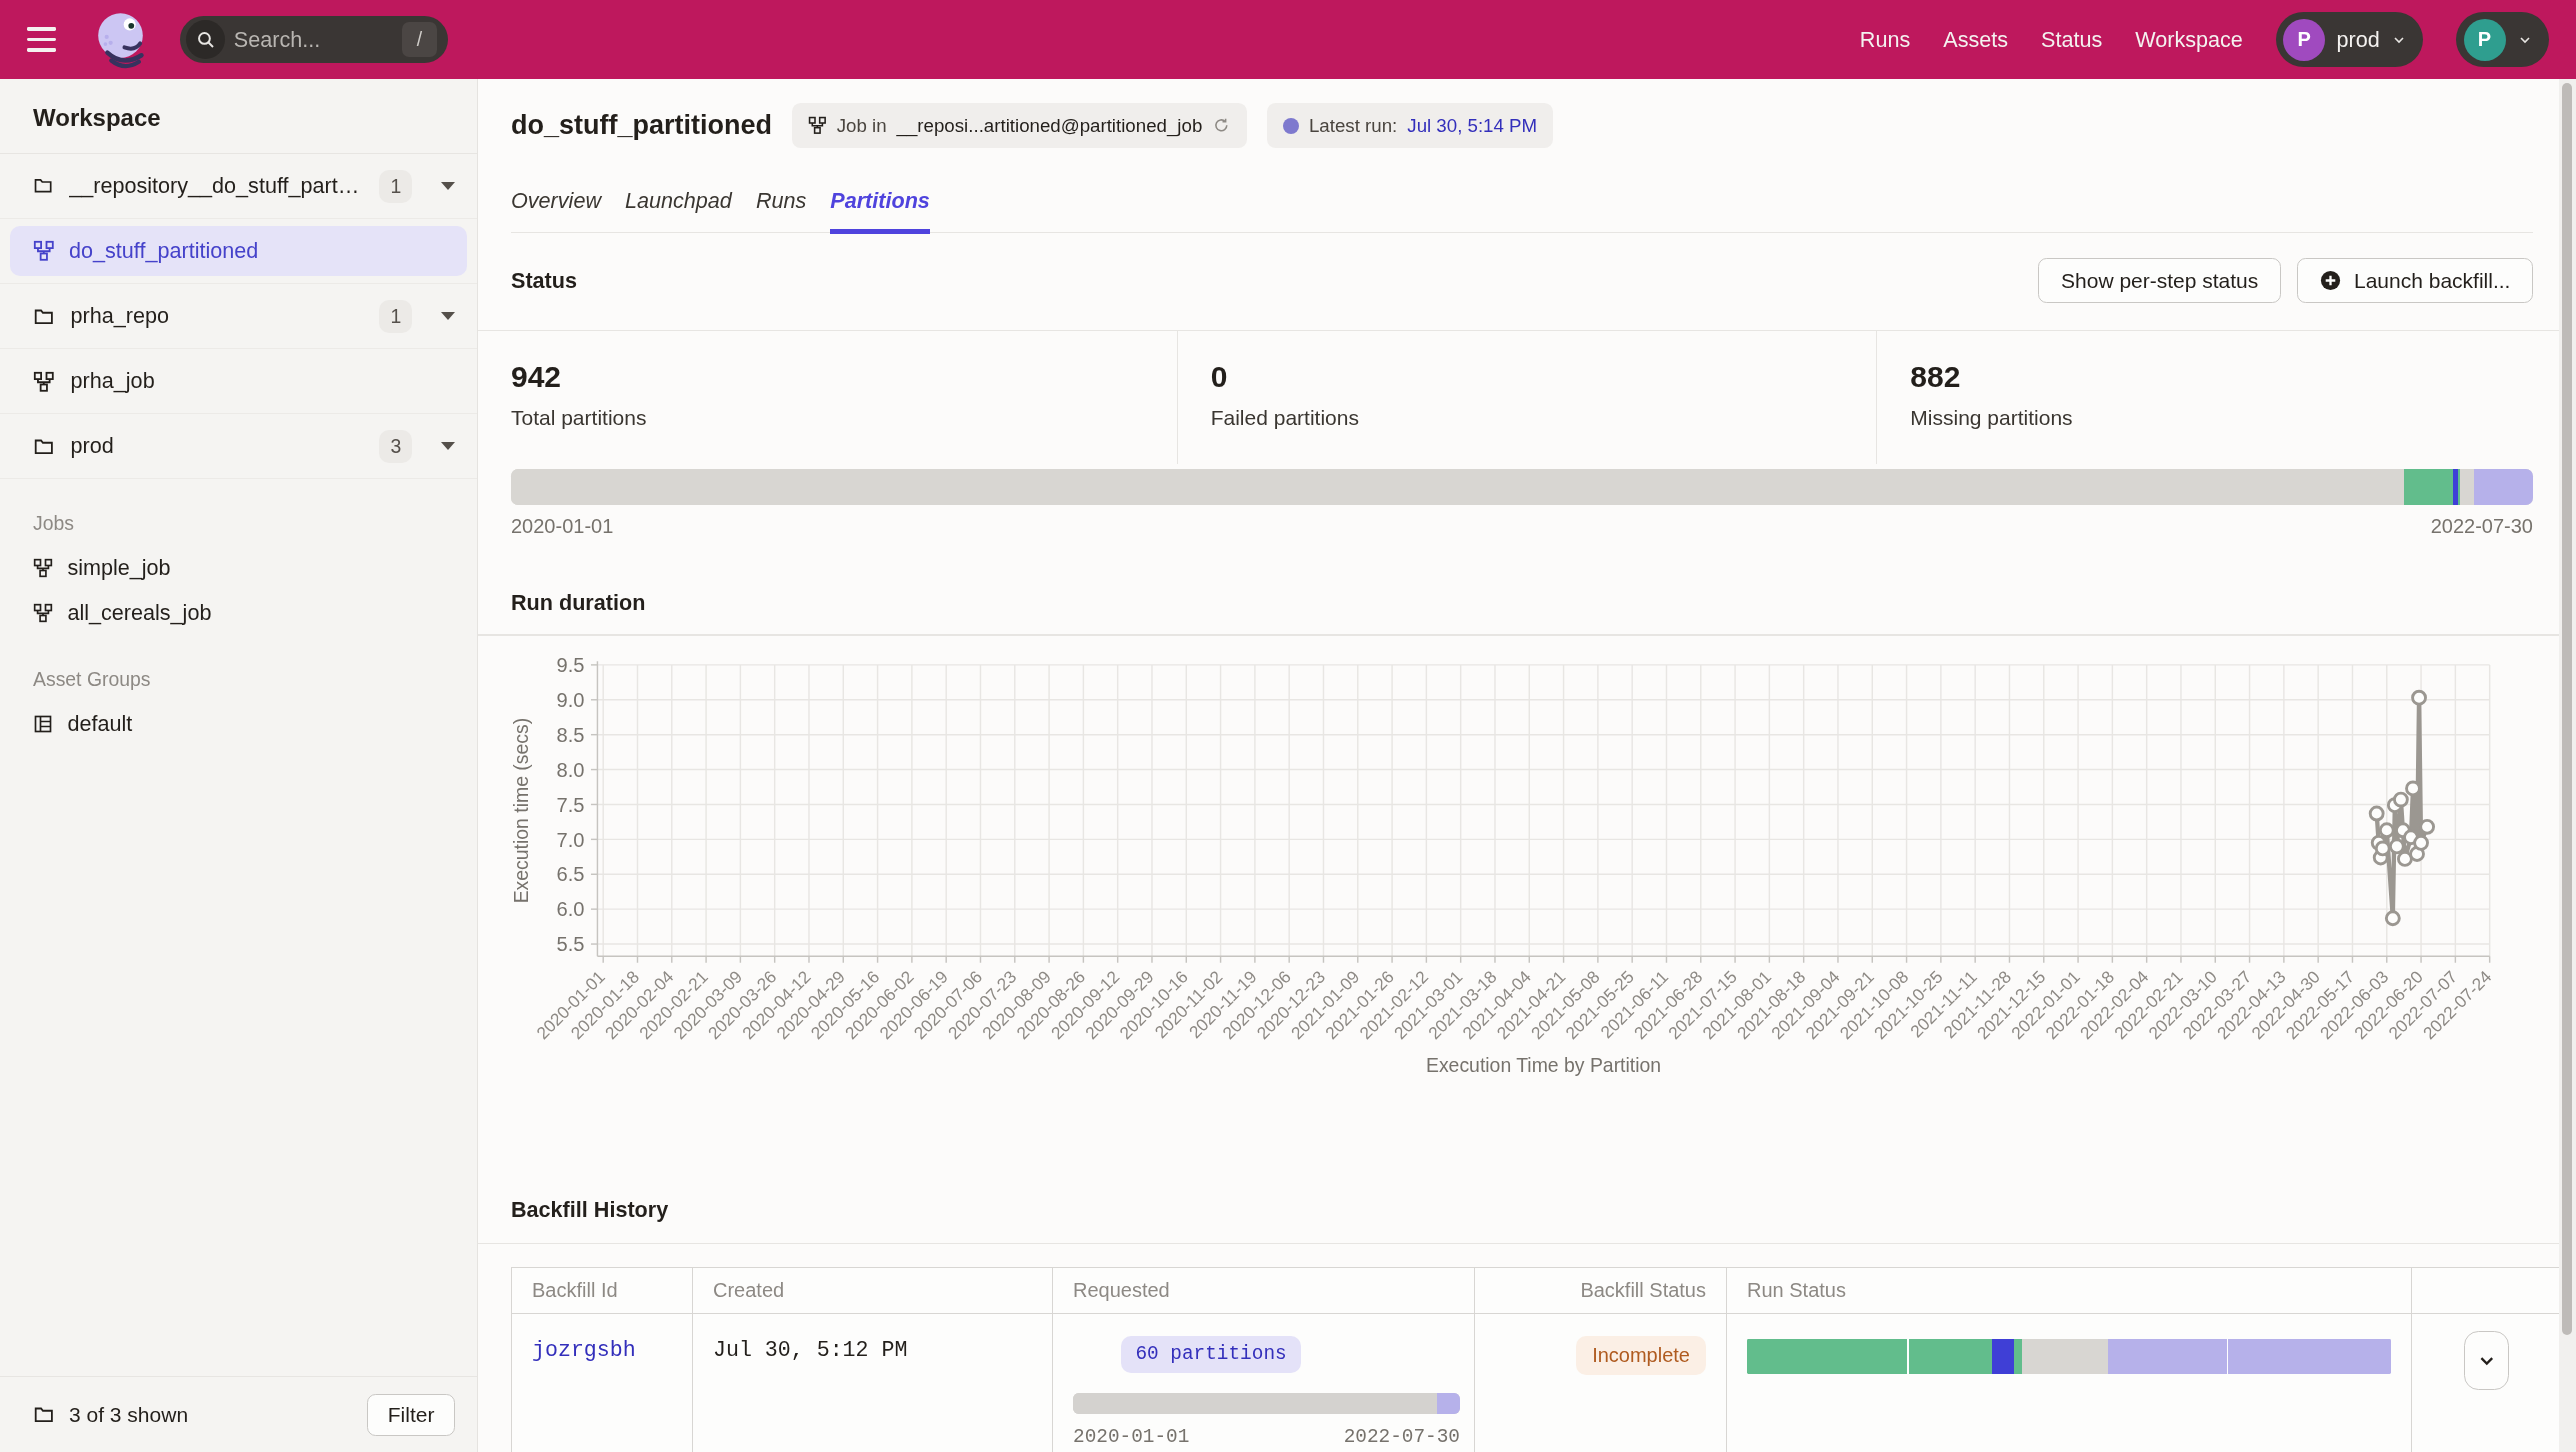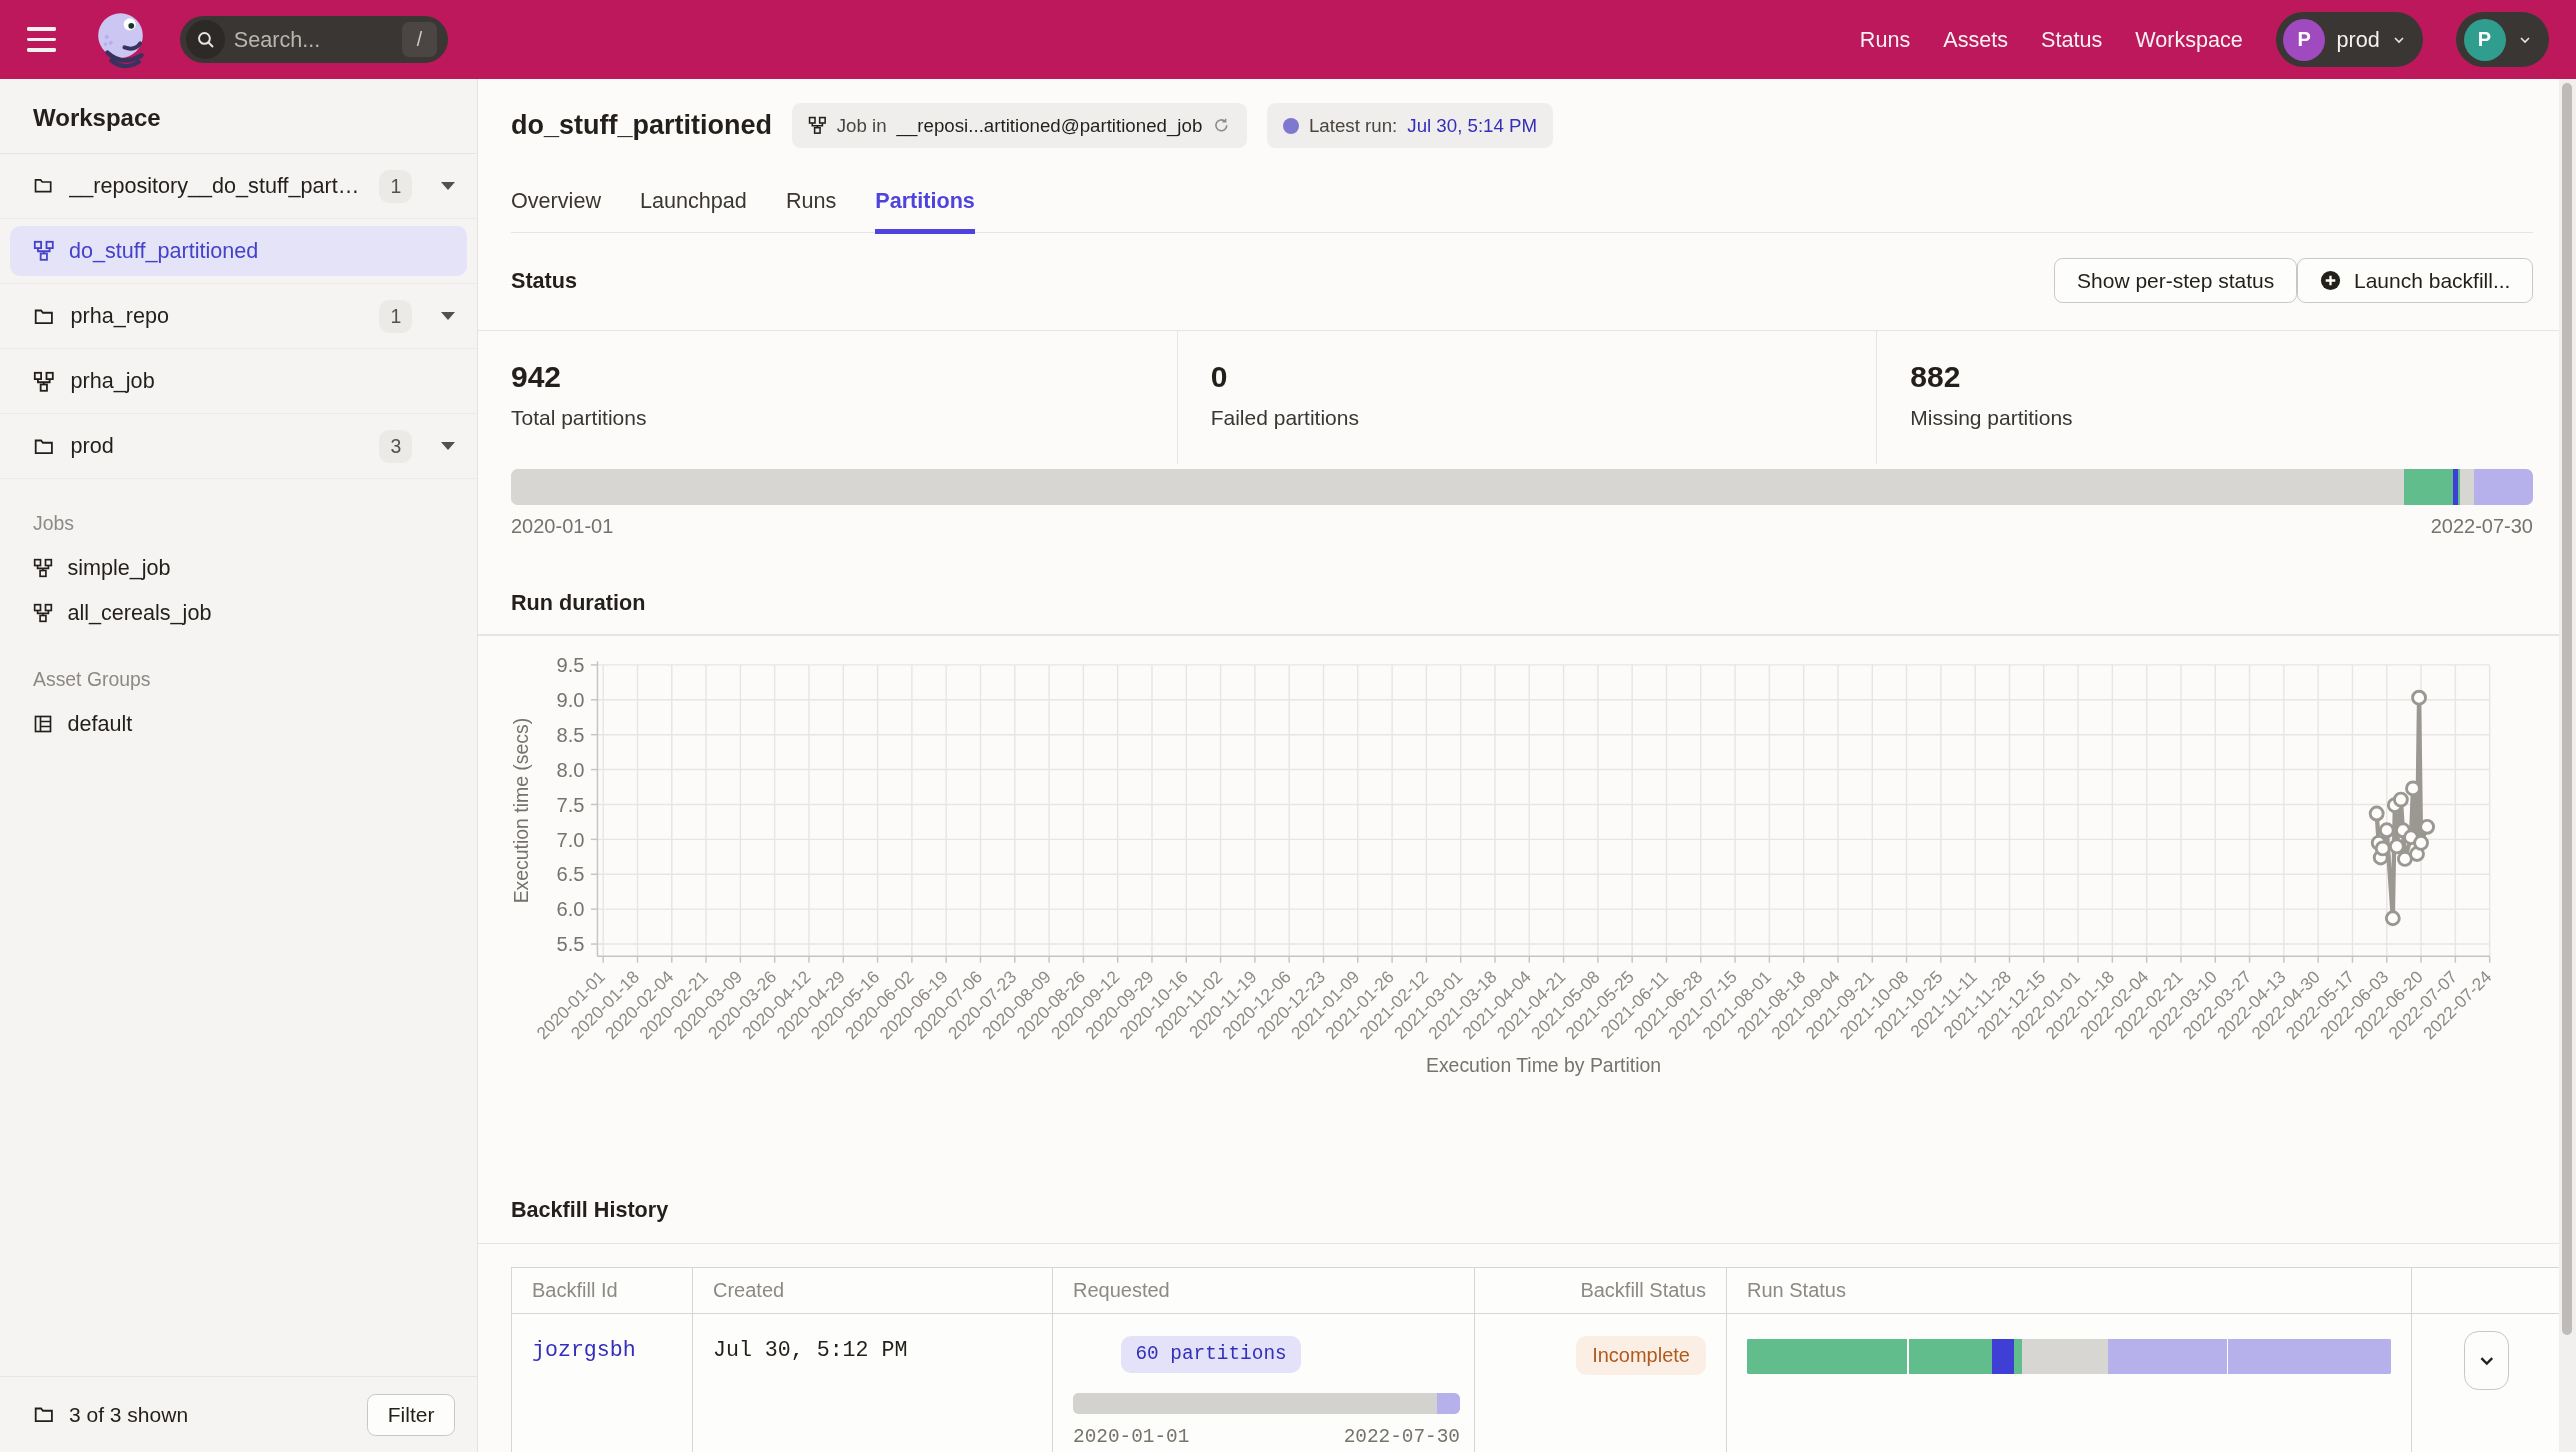--- a/index.html
+++ b/index.html
@@ -57,29 +57,29 @@
   .side-footer .btn { margin-left:auto; height:42px; padding:0 20px; }
 
   
   .title-row { display:flex; align-items:center; gap:20px; height:50px; }
   h1 { font-size:27px; font-weight:700; }
   .tagpill { height:45px; background:#F0EEEC; border-radius:8.6px; display:flex; align-items:center;
     gap:10px; padding:0 16px; font-size:18.7px; color:#4A453F; }
   .tagpill .tlink { color:#231F1B; font-weight:500; cursor:pointer; }
   .dot { width:16px; height:16px; border-radius:50%; background:#7E79CE; flex:none; }
   .time-link { color:#332FBB; cursor:pointer; }
-  .tabs { margin-top:37px; display:flex; gap:39px; border-bottom:1.4px solid #E7E5E2; }
+  .tabs { margin-top:37px; display:flex; gap:24px; border-bottom:1.4px solid #E7E5E2;font-style:italic; }
   .tab { font-size:21.6px; color:#3A3631; padding-bottom:18.7px; position:relative; cursor:pointer; }
   .tab.active { color:#4F43DD; font-weight:600; }
   .tab.active::after { content:''; position:absolute; left:0; right:0; bottom:-1.4px; height:4.3px; background:#4F43DD; }
 
   
   .status-row { margin-top:18.7px; display:flex; align-items:center; height:58px; }
   h2 { font-size:21.6px; font-weight:700; }
-  .status-btns { margin-left:auto; display:flex; }
+  .status-btns { margin-left:auto; display:flex; gap:16px; }
   .hr { height:1.4px; background:#E7E5E2; margin:20px -43px 0 -33px; }
   .stats { display:flex; margin:0 -43px 0 -33px; height:133px; }
   .stat { flex:1; padding:29px 0 0 33px; }
   .stat + .stat { border-left:1.4px solid #E7E5E2; }
   .stat .val { font-size:30px; font-weight:600; }
   .stat .lab { font-size:21px; color:#3A3631; margin-top:11.5px; }
   .seg-bar { margin-top:4.3px; height:36px; border-radius:7.2px; overflow:hidden; display:flex; background:#D8D6D2; }
   .seg-bar > div { height:100%; flex:none; }
   .bar-dates { display:flex; justify-content:space-between; font-size:20px; color:#76726C; margin-top:10px; height:29px; }
   .rd-head { margin-top:46px; font-size:21.6px; font-weight:700; height:26px; }

